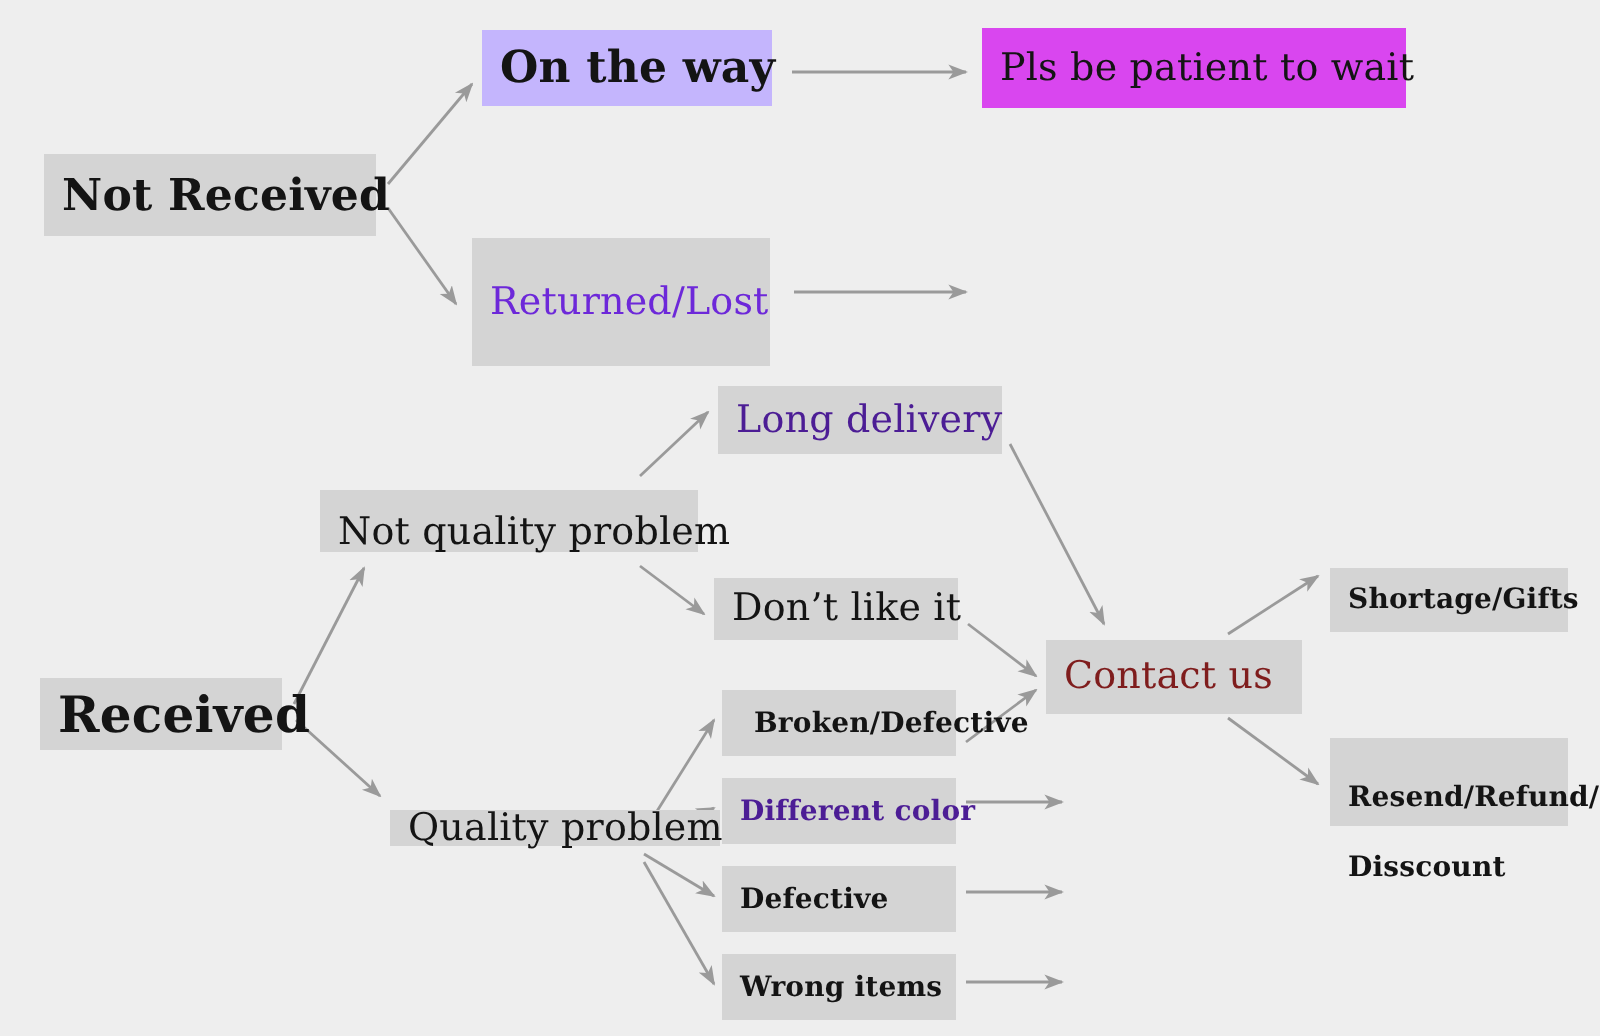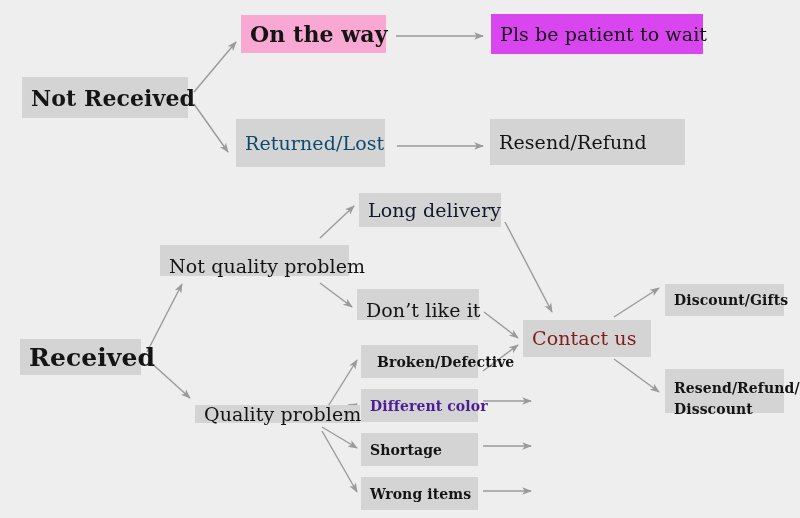--- a/index.html
+++ b/index.html
@@ -87,29 +87,28 @@
       <line x1="322" y1="420" x2="357" y2="404" stroke="#9a9a9a" stroke-width="1.4" marker-end="url(#ah)"></line>
       <line x1="322" y1="427" x2="357" y2="448" stroke="#9a9a9a" stroke-width="1.4" marker-end="url(#ah)"></line>
       <line x1="322" y1="431" x2="357" y2="492" stroke="#9a9a9a" stroke-width="1.4" marker-end="url(#ah)"></line>
       <line x1="614" y1="317" x2="659" y2="288" stroke="#9a9a9a" stroke-width="1.4" marker-end="url(#ah)"></line>
       <line x1="614" y1="359" x2="659" y2="392" stroke="#9a9a9a" stroke-width="1.4" marker-end="url(#ah)"></line>
       <line x1="483" y1="401" x2="531" y2="401" stroke="#9a9a9a" stroke-width="1.4" marker-end="url(#ah)"></line>
       <line x1="483" y1="446" x2="531" y2="446" stroke="#9a9a9a" stroke-width="1.4" marker-end="url(#ah)"></line>
       <line x1="483" y1="491" x2="531" y2="491" stroke="#9a9a9a" stroke-width="1.4" marker-end="url(#ah)"></line>
     </svg>
 <div class="node pad t-big" style="left: 22px; top: 77px; width: 166px; height: 41px; background: rgb(212, 212, 212); color: rgb(20, 20, 20);"><span>Not Received</span></div>
-    <div class="node pad t-big" style="left: 241px; top: 15px; width: 145px; height: 38px; background: #f9a8d4; color: rgb(20, 20, 20);"><span>On the way</span></div>
+    <div class="node pad t-big" style="left: 241px; top: 15px; width: 145px; height: 38px; background: #c4b5fd; color: rgb(20, 20, 20);"><span>On the way</span></div>
     <div class="node pad t-mid" style="left: 491px; top: 14px; width: 212px; height: 40px; background: #d946ef; color: rgb(20, 20, 20);"><span>Pls be patient to wait</span></div>
-    <div class="node pad t-mid" style="left: 236px; top: 119px; width: 149px; height: 48px; background: rgb(212, 212, 212); color: #0c4a6e;"><span>Returned/Lost</span></div>
-    <div class="node pad t-mid" style="left: 490px; top: 119px; width: 195px; height: 46px; background: rgb(212, 212, 212); color: rgb(20, 20, 20);"><span>Resend/Refund</span></div>
+    <div class="node pad t-mid" style="left: 236px; top: 119px; width: 149px; height: 64px; background: rgb(212, 212, 212); color: #6d28d9;"><span>Returned/Lost</span></div>
     <div class="node pad t-root" style="left: 20px; top: 327px; width: 121px; height: 36px; background: rgb(212, 212, 212); color: rgb(20, 20, 20);"><span>Received</span></div>
     <div class="node pad t-mid" style="left: 160px; top: 245px; width: 189px; height: 31px; background: rgb(212, 212, 212); color: rgb(20, 20, 20); align-items: flex-end;"><span>Not quality problem</span></div>
     <div class="node pad t-mid" style="left: 152px; top: 405px; width: 165px; height: 18px; background: rgb(212, 212, 212); color: rgb(20, 20, 20); margin-left: 43px;"><span>Quality problem</span></div>
-    <div class="node pad t-mid" style="left: 359px; top: 193px; width: 142px; height: 34px; background: rgb(212, 212, 212); color: #0f172a;"><span>Long delivery</span></div>
-    <div class="node pad t-mid" style="left: 357px; top: 289px; width: 122px; height: 31px; background: rgb(212, 212, 212); color: rgb(20, 20, 20); align-items: flex-end;"><span>Don’t like it</span></div>
+    <div class="node pad t-mid" style="left: 359px; top: 193px; width: 142px; height: 34px; background: rgb(212, 212, 212); color: #4c1d95;"><span>Long delivery</span></div>
+    <div class="node pad t-mid" style="left: 357px; top: 289px; width: 122px; height: 31px; background: rgb(212, 212, 212); color: rgb(20, 20, 20);"><span>Don’t like it</span></div>
     <div class="node pad t-small" style="left: 361px; top: 345px; width: 117px; height: 33px; background: rgb(212, 212, 212); color: rgb(20, 20, 20); padding-left: 16px;"><span>Broken/Defective</span></div>
     <div class="node pad t-small" style="left: 361px; top: 389px; width: 117px; height: 33px; background: rgb(212, 212, 212); color: #4c1d95;"><span>Different color</span></div>
-    <div class="node pad t-small" style="left: 361px; top: 433px; width: 117px; height: 33px; background: rgb(212, 212, 212); color: rgb(20, 20, 20);"><span>Shortage</span></div>
+    <div class="node pad t-small" style="left: 361px; top: 433px; width: 117px; height: 33px; background: rgb(212, 212, 212); color: rgb(20, 20, 20);"><span>Defective</span></div>
     <div class="node pad t-small" style="left: 361px; top: 477px; width: 117px; height: 33px; background: rgb(212, 212, 212); color: rgb(20, 20, 20);"><span>Wrong items</span></div>
     <div class="node pad t-mid" style="left: 523px; top: 320px; width: 128px; height: 37px; background: rgb(212, 212, 212); color: #7f1d1d;"><span>Contact us</span></div>
-    <div class="node pad t-small" style="left: 665px; top: 284px; width: 119px; height: 32px; background: rgb(212, 212, 212); color: rgb(20, 20, 20);"><span>Discount/Gifts</span></div>
-    <div class="node pad t-small ml" style="left: 665px; top: 369px; width: 119px; height: 44px; background: rgb(212, 212, 212); color: rgb(20, 20, 20); display: block; padding-top: 9px;"><div style="line-height: 21px;">Resend/Refund/</div><div style="line-height: 21px;">Disscount</div></div>
+    <div class="node pad t-small" style="left: 665px; top: 284px; width: 119px; height: 32px; background: rgb(212, 212, 212); color: rgb(20, 20, 20);"><span>Shortage/Gifts</span></div>
+    <div class="node pad t-small ml" style="left: 665px; top: 369px; width: 119px; height: 44px; background: rgb(212, 212, 212); color: rgb(20, 20, 20); display: block; padding-top: 20px;"><div style="line-height: 21px;">Resend/Refund/</div><div style="line-height: 21px; margin-top: 14px;">Disscount</div></div>
   </div>
 
 </body></html>

